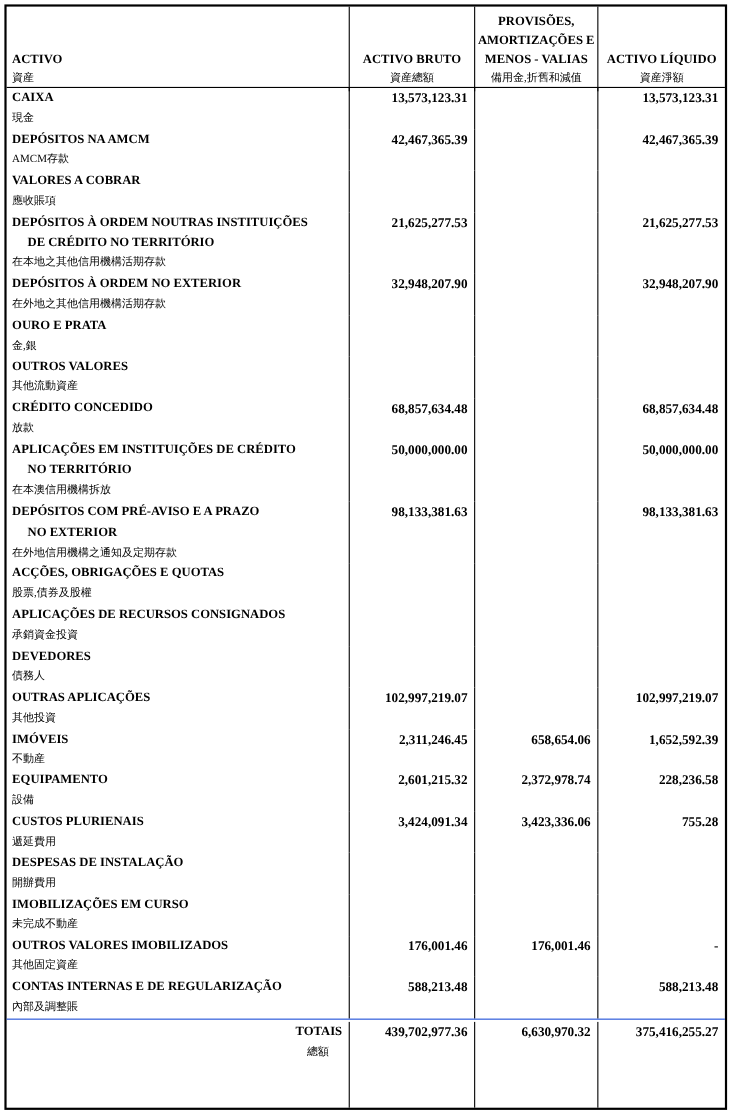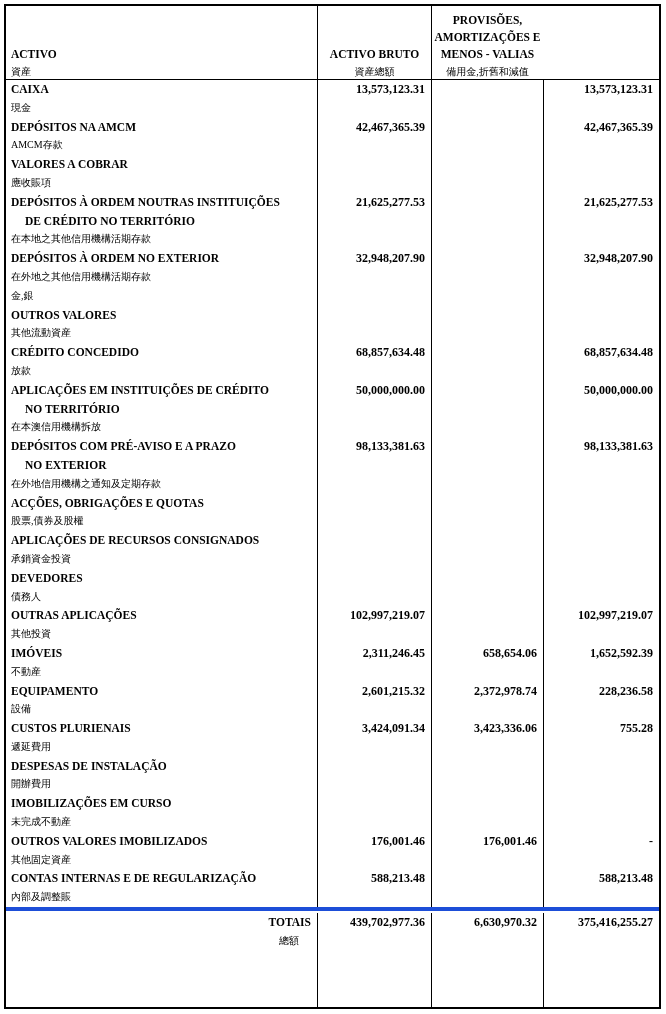--- a/index.html
+++ b/index.html
@@ -52,21 +52,21 @@
   .amt {
     text-align: right;
     padding-right: 6px;
     font-weight: bold;
     font-size: 12px;
     line-height: 18.8px;
   }
 
   
   .totals {
-    border-top: 4px solid #1d4ed8;
+    border-top: 1px solid #1d4ed8;
     flex: 1 1 auto;
     padding-top: 2px;
     line-height: 18.8px;
   }
   .totals-label { text-align: right; padding-right: 6px; }
   .totals-label .cn { padding-right: 12px; }
 </style>
 </head>
 <body>
 
@@ -80,20 +80,24 @@
     <div class="cell center c2">
       <div class="pt">ACTIVO BRUTO</div>
       <div class="cn">資産總額</div>
     </div>
     <div class="cell center c3">
       <div class="pt">PROVISÕES,</div>
       <div class="pt">AMORTIZAÇÕES E</div>
       <div class="pt">MENOS - VALIAS</div>
       <div class="cn">備用金,折舊和減值</div>
     </div>
+    <div class="cell center c4">
+      <div class="pt">ACTIVO LÍQUIDO</div>
+      <div class="cn">資産淨額</div>
+    </div>
   </div>
 
   <div id="body-rows">
       <div class="grid row">
         <div class="cell label">
           <div class="pt">CAIXA</div>
           <div class="cn">現金</div>
         </div>
         <div class="cell amt c2">13,573,123.31</div>
         <div class="cell amt c3"></div>
@@ -131,20 +135,21 @@
         <div class="cell label">
           <div class="pt">DEPÓSITOS À ORDEM NO EXTERIOR</div>
           <div class="cn">在外地之其他信用機構活期存款</div>
         </div>
         <div class="cell amt c2">32,948,207.90</div>
         <div class="cell amt c3"></div>
         <div class="cell amt c4">32,948,207.90</div>
       </div>
       <div class="grid row">
         <div class="cell label">
+          <div class="pt">OURO E PRATA</div>
           <div class="cn">金,銀</div>
         </div>
         <div class="cell amt c2"></div>
         <div class="cell amt c3"></div>
         <div class="cell amt c4"></div>
       </div>
       <div class="grid row">
         <div class="cell label">
           <div class="pt">OUTROS VALORES</div>
           <div class="cn">其他流動資産</div>

